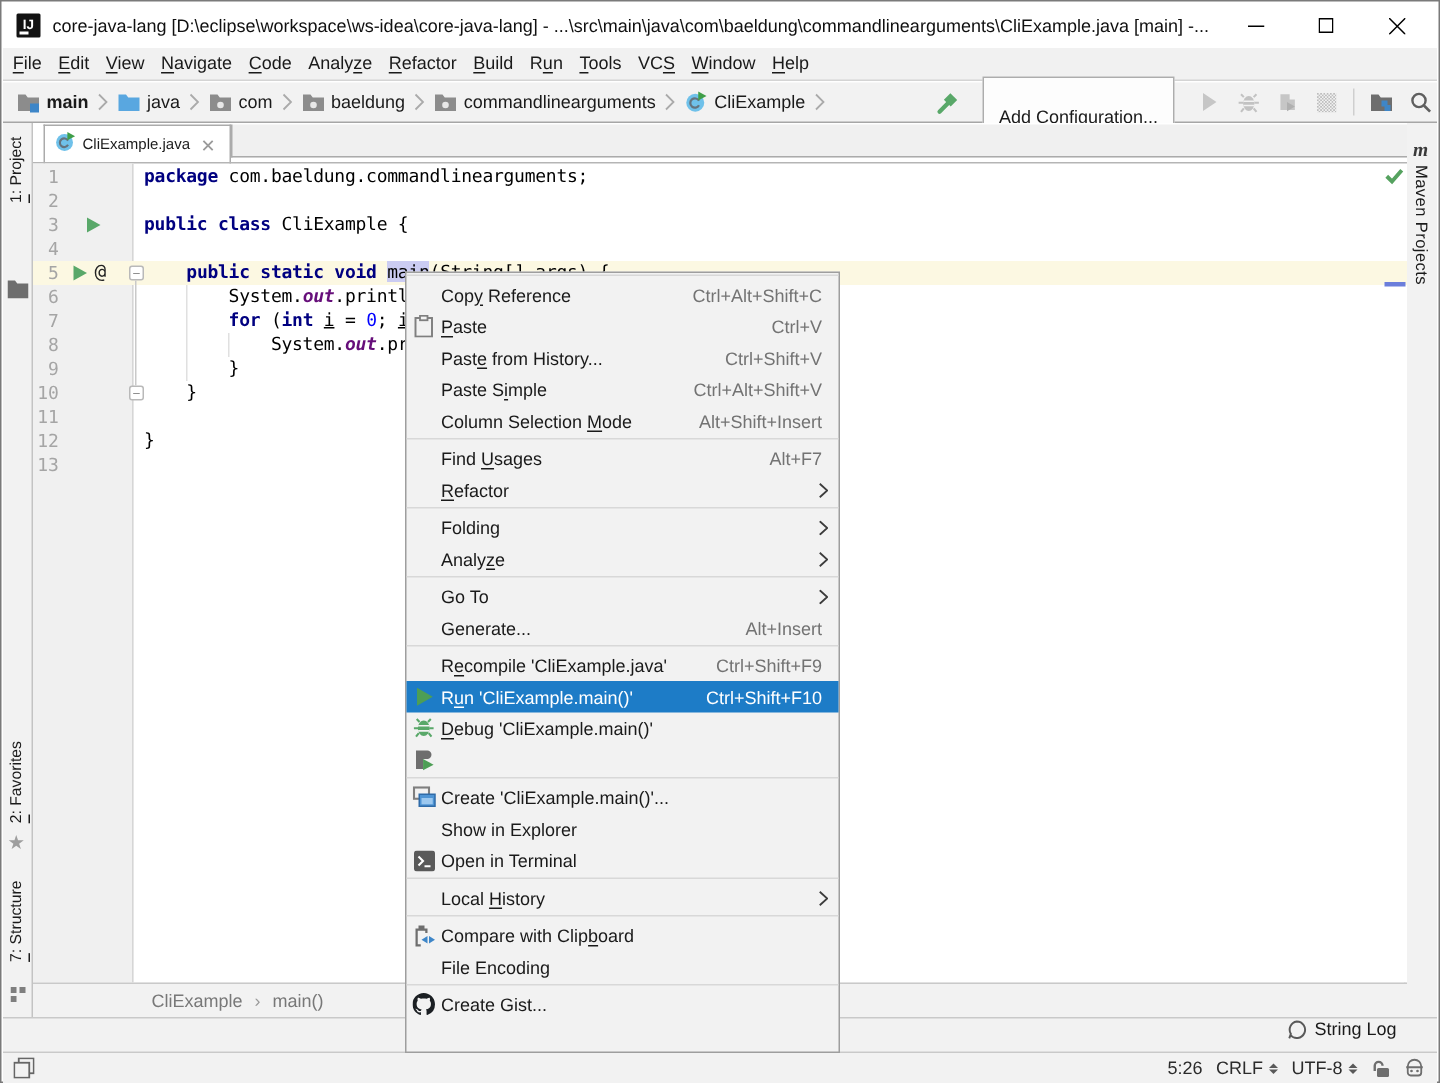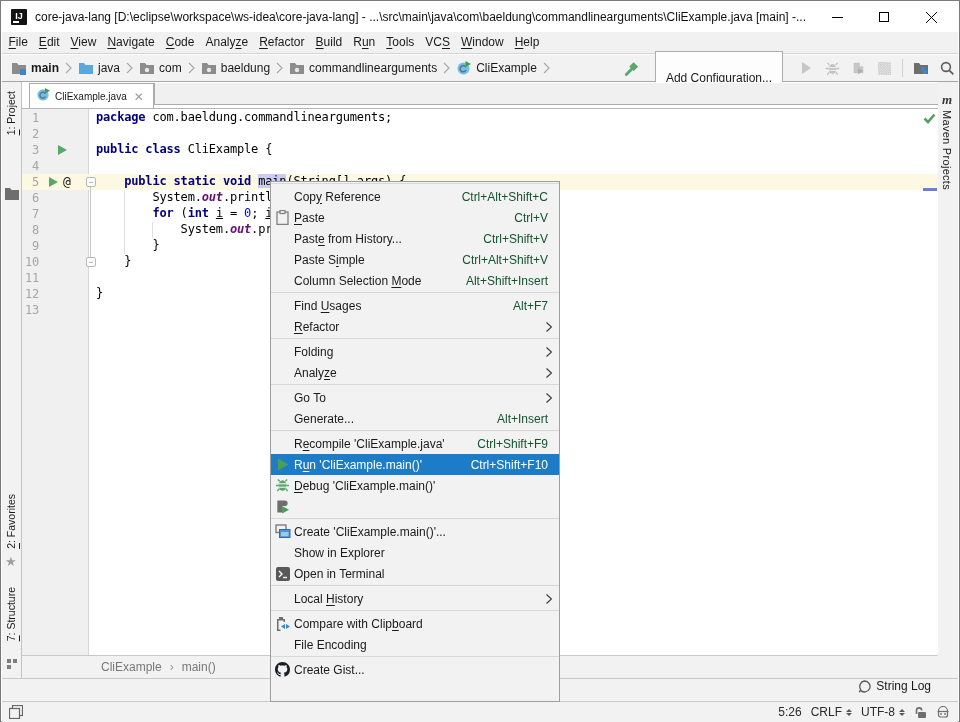--- a/index.html
+++ b/index.html
@@ -94,21 +94,21 @@
   .updown { margin-left:4px; display:flex; flex-direction:column; gap:1px; }
   .updown i { width:0; height:0; border-left:3px solid transparent; border-right:3px solid transparent; display:block; }
   .updown .up { border-bottom:3.5px solid #595959; }
   .updown .dn { border-top:3.5px solid #595959; }
 
   
   #ctxmenu { left:269px; top:180px; width:290px; height:521px; background:#f2f2f2; border:1px solid #9e9e9e; }
   .mi { height:21px; display:flex; align-items:center; position:relative; font-size:12px; color:#1a1a1a; }
   .mi .mic { position:absolute; left:3px; top:2px; width:17px; height:17px; display:flex; align-items:center; justify-content:center; }
   .mi .mlabel { margin-left:23px; white-space:nowrap; }
-  .mi .mshort { position:absolute; right:11px; color:#14532d; white-space:nowrap; }
+  .mi .mshort { position:absolute; right:11px; color:#737373; white-space:nowrap; }
   .mi .msub { position:absolute; right:7px; top:5px; }
   .mi.sel { background:#1d7cc7; color:#fff; }
   .mi.sel .mshort { color:#fff; }
   .msep { height:4px; position:relative; }
   .msep::after { content:""; position:absolute; left:0; right:0; top:1px; height:1px; background:#d8d8d8; }
 </style>
 </head>
 <body>
 
 <div id="window">

